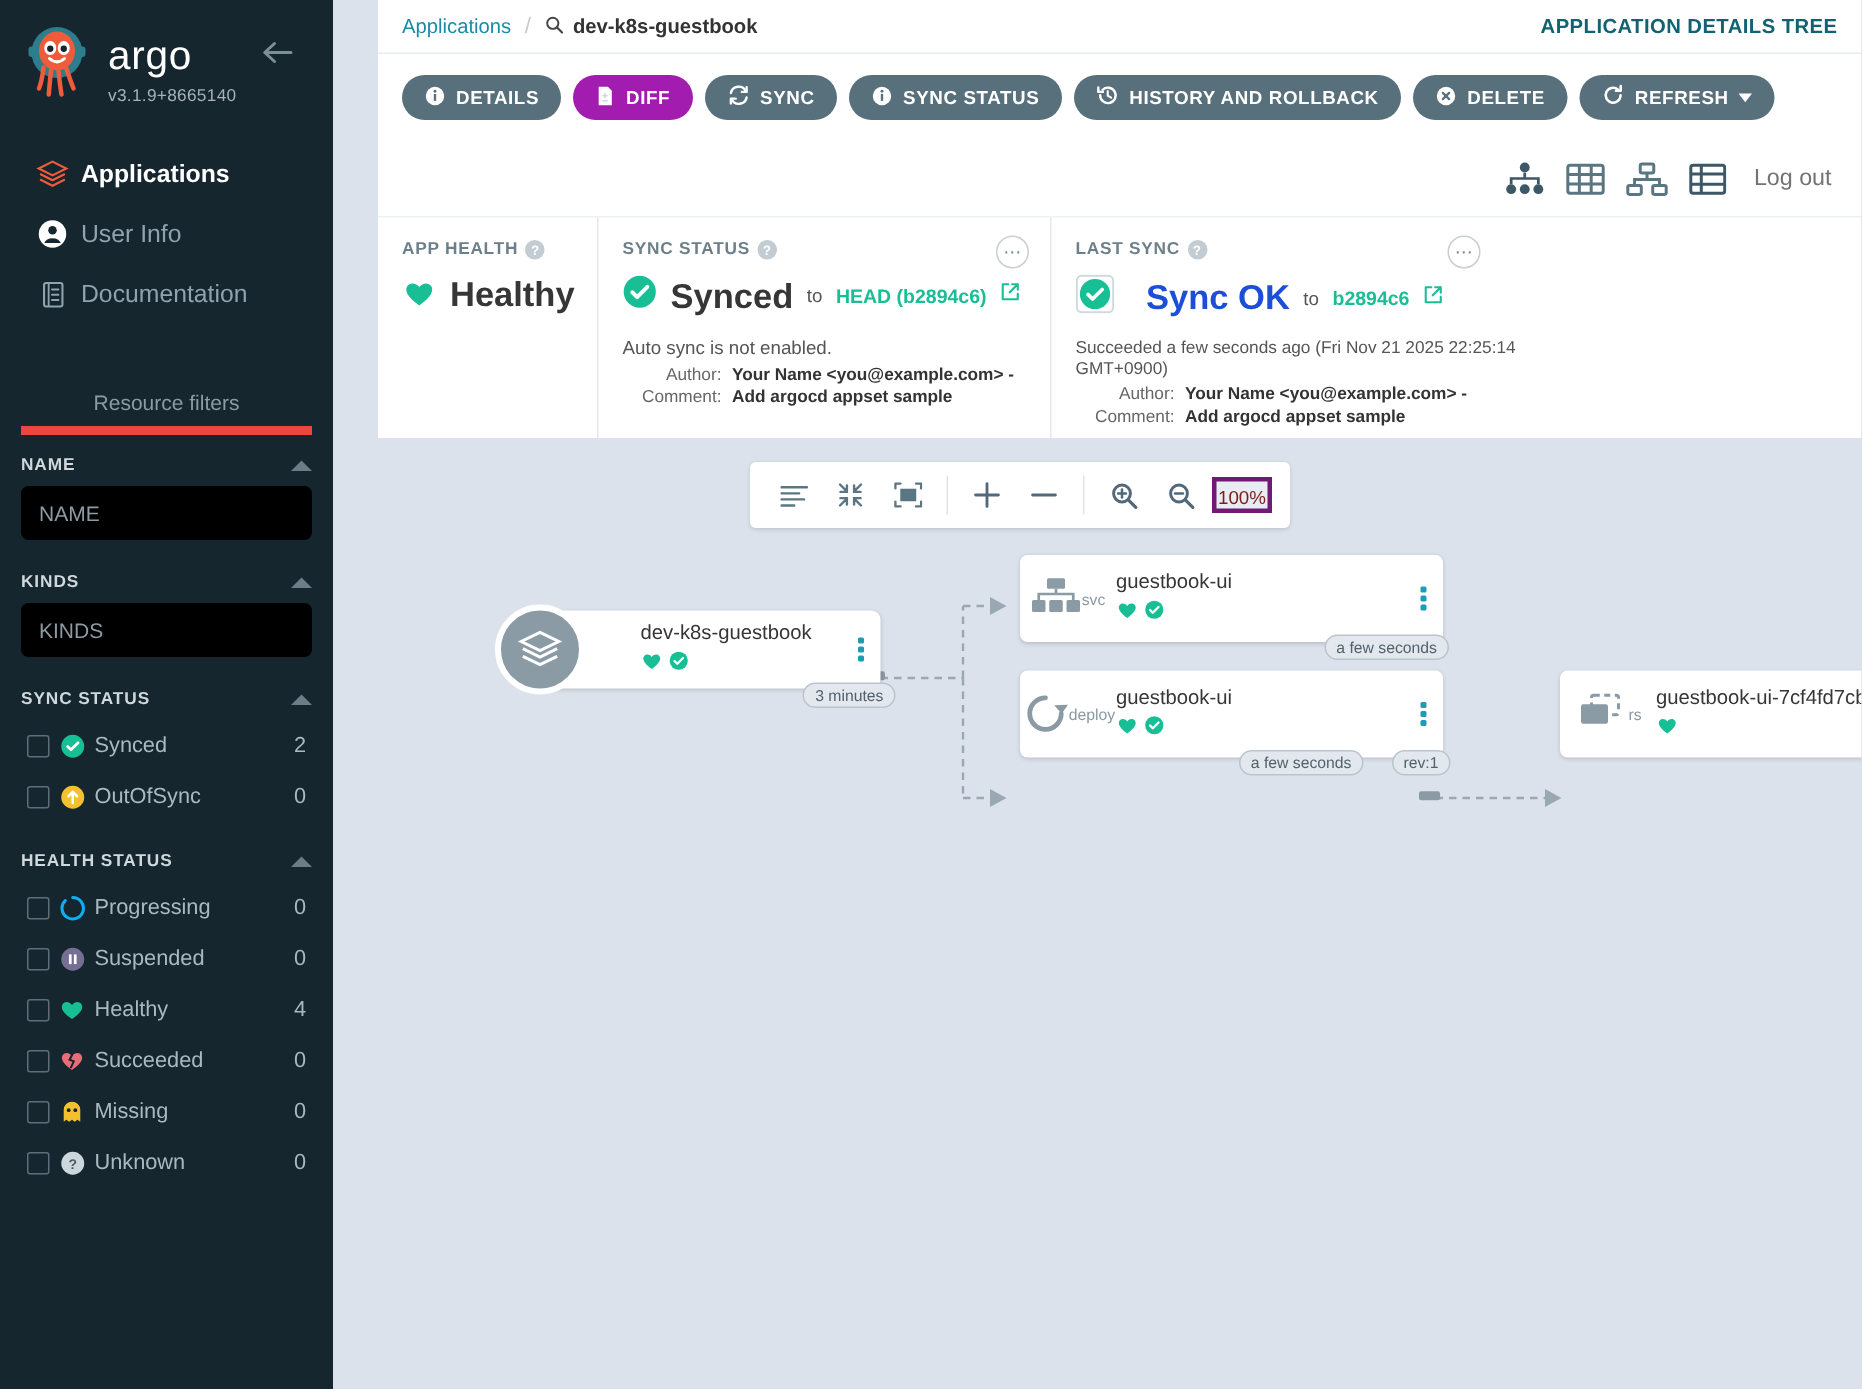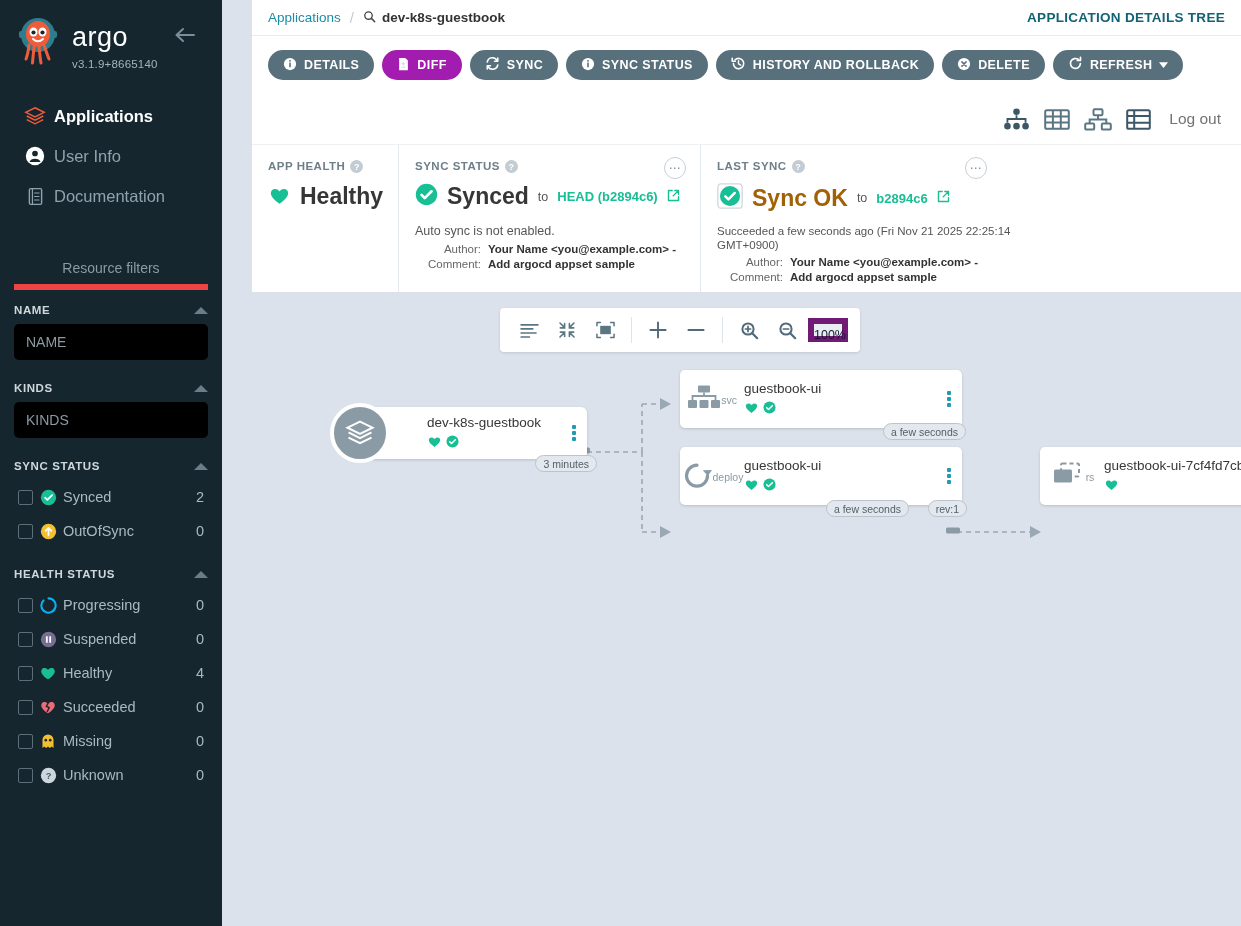--- a/index.html
+++ b/index.html
@@ -85,21 +85,21 @@
   .cards { height: 148px; background: #fff; display: flex; flex: 0 0 148px; border-top: 1px solid #eef1f4; }
   .card { padding: 15px 16px 0 16px; position: relative; }
   .card + .card { border-left: 1px solid #e4e9ee; }
   .c-health { width: 146px; }
   .c-sync { width: 302px; }
   .c-last { flex: 1; }
   .c-title { font-size: 11.5px; font-weight: bold; color: #6d7f89; letter-spacing: .5px; display: flex; align-items: flex-start; gap: 5px; }
   .q-ico { width: 13px; height: 13px; border-radius: 50%; background: #c3ccd3; color: #fff; font-size: 9px; display: inline-flex; align-items: center; justify-content: center; font-weight: bold; }
   .c-main { display: flex; align-items: center; gap: 9px; margin-top: 10px; }
   .c-big { font-size: 23px; font-weight: bold; color: #363636; }
-  .c-big.green { color: #a16207; }
+  .c-big.green { color: #1d4ed8; margin-left: 12px; }
   .c-to { font-size: 12.5px; color: #555; }
   .c-rev { font-size: 13px; color: #18be94; font-weight: bold; cursor: pointer; }
   .c-note { font-size: 12.5px; color: #555; margin-top: 14px; line-height: 1.25; }
   .c-note.small { font-size: 11.5px; margin-top: 11px; }
   .kv { display: flex; font-size: 11.5px; margin-top: 3px; }
   .kv .k { color: #666; width: 66px; text-align: right; margin-right: 7px; flex: 0 0 66px; }
   .kv .v { color: #333; font-weight: bold; }
   .dots-btn {
     position: absolute; top: 12px; right: 14px; width: 22px; height: 22px; border-radius: 50%;
     border: 1px solid #c8d0d6; color: #7b8a93; font-size: 12px; display: flex; align-items: center;
@@ -108,21 +108,21 @@
 
   
   .graph { flex: 1; position: relative; background: #dce2eb; overflow: hidden; }
   .gtoolbar {
     position: absolute; left: 248px; top: 16px; height: 44px; background: #fff; border-radius: 4px;
     display: flex; align-items: center; padding: 0 12px; gap: 4px; box-shadow: 0 1px 3px rgba(0,0,0,.12);
   }
   .gt-ico { width: 34px; height: 30px; display: flex; align-items: center; justify-content: center; cursor: pointer; }
   .gt-sep { width: 1px; height: 26px; background: #dfe4e9; margin: 0 5px; }
   .zoomval {
-    width: 40px; height: 24px; border: 6px solid #701a75; background: #e8edf2; color: #0f172a;
+    width: 40px; height: 24px; border: 3px solid #701a75; background: #e8edf2; color: #7f1d1d;
     font-size: 12.5px; text-align: center; line-height: 22px; cursor: text;
   }
 
   .node {
     position: absolute; background: #fff; border-radius: 5px; box-shadow: 0 1px 3px rgba(0,0,0,.16);
     display: flex; align-items: center;
   }
   .node-ico { width: 64px; flex: 0 0 64px; display: flex; align-items: center; justify-content: center; }
   .node-kind { font-size: 10.5px; color: #8a99a2; margin-top: 2px; }
   .node-body { flex: 1; padding-right: 6px; }

